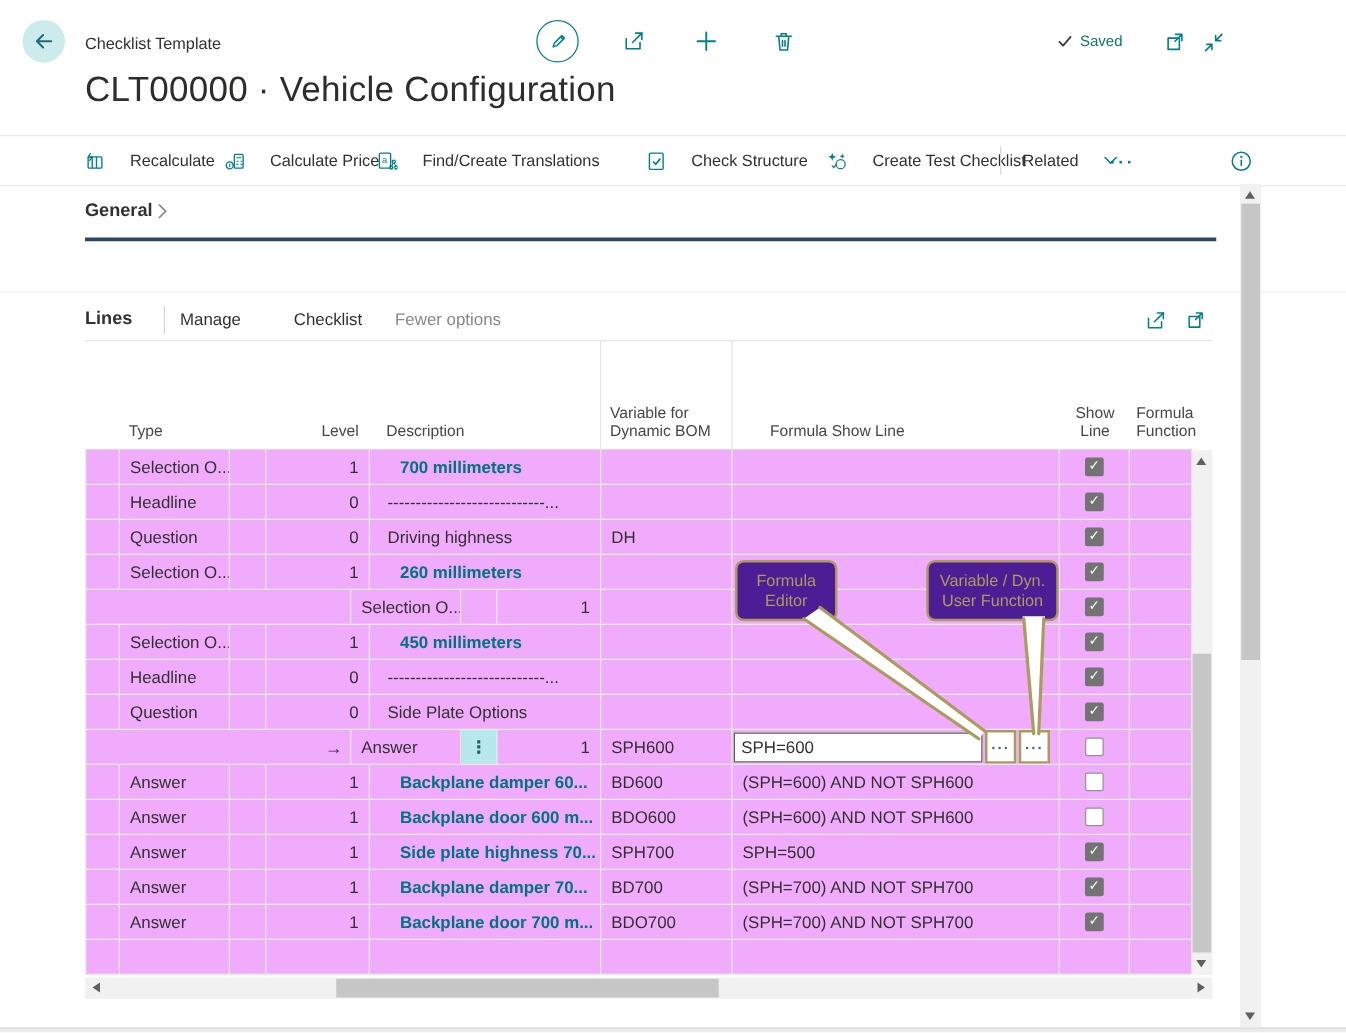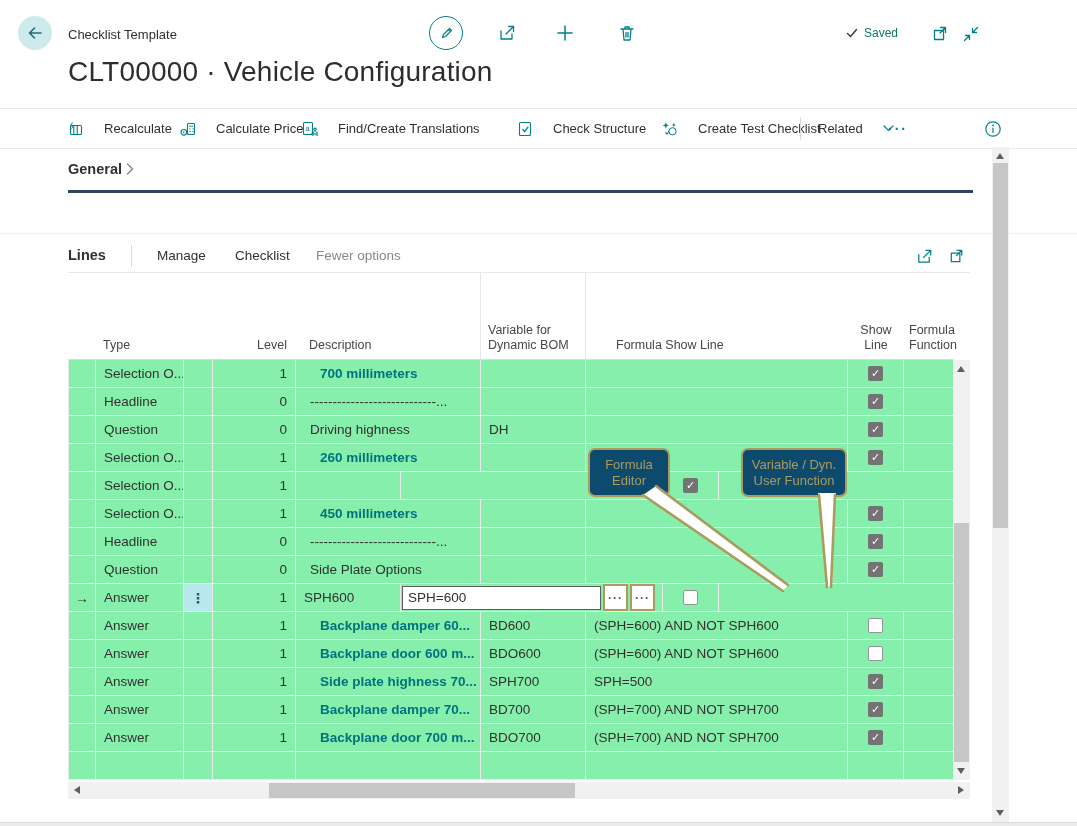--- a/index.html
+++ b/index.html
@@ -38,21 +38,21 @@
   .muted{color:#8a8886;}
   .lines-div-bottom{left:68px;top:272px;width:902px;height:1px;background:#e7e7e7;}
 
   
   .grid-head{left:68px;top:273px;width:885px;height:86px;}
   .gh{position:absolute;bottom:6px;font-size:12.5px;color:#474747;line-height:15px;}
   .pane-line{position:absolute;top:0;width:1px;height:86px;background:#e6e6e6;}
 
   
   .rows{left:68px;top:359px;width:885px;border-top:1px solid #dcdcdc;border-left:1px solid #e9e9e9;box-sizing:content-box;}
-  .trow{display:flex;height:28px;box-sizing:border-box;border-bottom:1px solid #ededed;background:#86efac;}
+  .trow{display:flex;height:28px;box-sizing:border-box;border-bottom:1px solid #ededed;background:#f0abfc;justify-content:flex-end;}
   .tc{box-sizing:border-box;border-right:1px solid #e9e9e9;display:flex;align-items:center;
       font-size:13.5px;color:#323130;overflow:hidden;white-space:nowrap;}
   .c0{width:27px;justify-content:center;color:#323130;font-size:14px;}
   .c1{width:88px;padding-left:8px;}
   .c2{width:29px;justify-content:center;}
   .c2.dots{background:#b7e8eb;color:#2d5a66;font-weight:bold;font-size:14px;cursor:pointer;}
   .c3{width:83px;justify-content:flex-end;padding-right:8px;}
   .c4{width:185px;padding-left:14px;}
   .c4.bold{padding-left:24px;font-weight:bold;color:#00737e;}
   .c5{width:105px;padding-left:8px;}
@@ -63,21 +63,21 @@
   .assist{width:25px;height:27px;margin-left:2px;border:2.6px solid #ab9b5e;background:#fff;color:#47626f;
           font-size:12px;font-weight:bold;letter-spacing:1px;display:flex;align-items:center;justify-content:center;
           padding:0;box-sizing:border-box;cursor:pointer;font-family:inherit;}
   .c7{width:56px;justify-content:center;}
   .c8{width:50px;border-right:none;}
   .cb{width:15px;height:15px;border-radius:2px;box-sizing:border-box;text-align:center;cursor:pointer;}
   .cb.on{background:#737373;color:#fff;font-size:11px;line-height:15px;}
   .cb.off{border:1px solid #979593;background:#fff;}
 
   
-  .callout{position:absolute;border:2.6px solid #ab9b5e;border-radius:7px;background:#0c4a6e;z-index:30;
+  .callout{position:absolute;border:2.6px solid #ab9b5e;border-radius:7px;background:#4c1d95;z-index:30;
            color:#ab9b5e;font-size:13px;line-height:16px;text-align:center;white-space:pre-line;
            display:flex;align-items:center;justify-content:center;box-sizing:border-box;}
   .callout1{left:588px;top:448px;width:82px;height:49px;}
   .callout2{left:741px;top:448px;width:106px;height:49px;}
   .tails{left:0;top:0;z-index:31;pointer-events:none;}
 
   
   .sb-track{background:#f1f1f1;}
   .sb-thumb{position:absolute;background:#c6c6c6;}
   .tbl-vscroll{left:953px;top:360px;width:17px;height:420px;}
@@ -246,21 +246,21 @@
       <svg width="8" height="12" viewBox="0 0 8 12" fill="none" stroke="#8a8886" stroke-width="1.4" stroke-linecap="round">
           <path d="M1.5 1l5 5-5 5"></path>
         </svg>
     </span>
   </div>
   <div class="abs general-underline"></div>
 
   <div class="abs lines-div-top"></div>
   <div class="abs lines-label">Lines</div>
   <div class="abs lines-sep"></div>
-  <div class="abs lines-menu" style="left:157px;">Manage</div>
+  <div class="abs lines-menu" style="left:144px;">Manage</div>
   <div class="abs lines-menu" style="left:235px;">Checklist</div>
   <div class="abs lines-menu muted" style="left:316px;">Fewer options</div>
   <div class="abs icon-btn" style="left:915px;top:247px;">
     <span>
       <svg width="19" height="19" viewBox="0 0 20 20" fill="none" stroke="#008089" stroke-width="1.3" stroke-linecap="round" stroke-linejoin="round">
           <path d="M4 8v8h11v-5"></path>
           <path d="M9 11l7.5-7.5"></path>
           <path d="M11.5 3.5h5v5"></path>
         </svg>
     </span>

